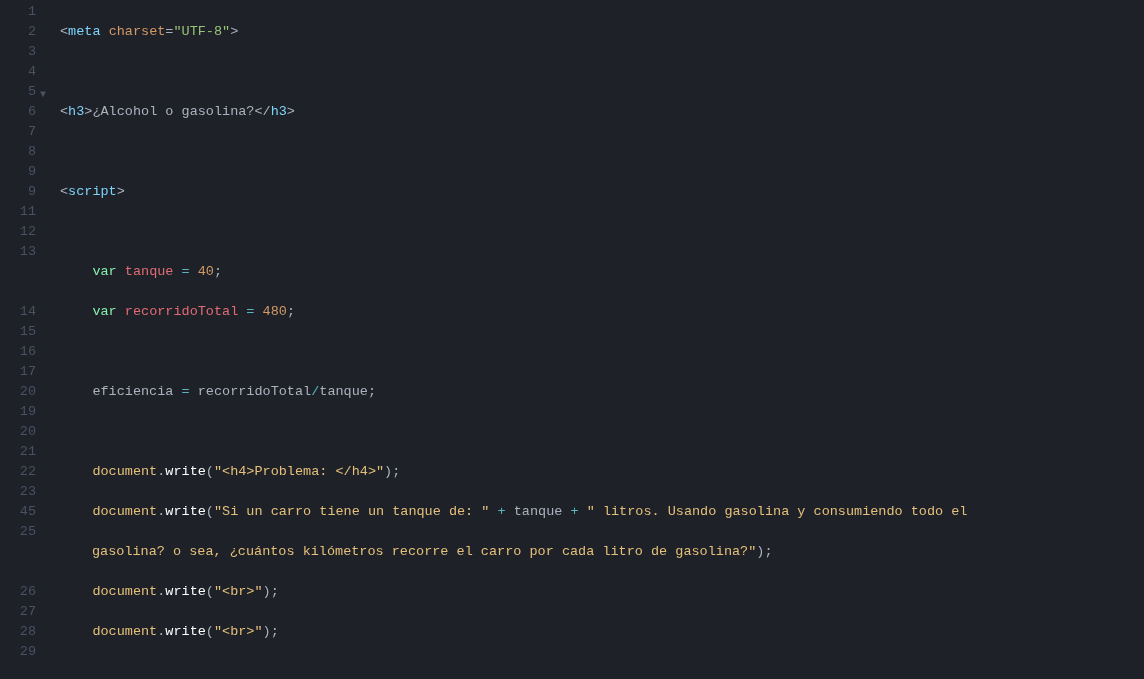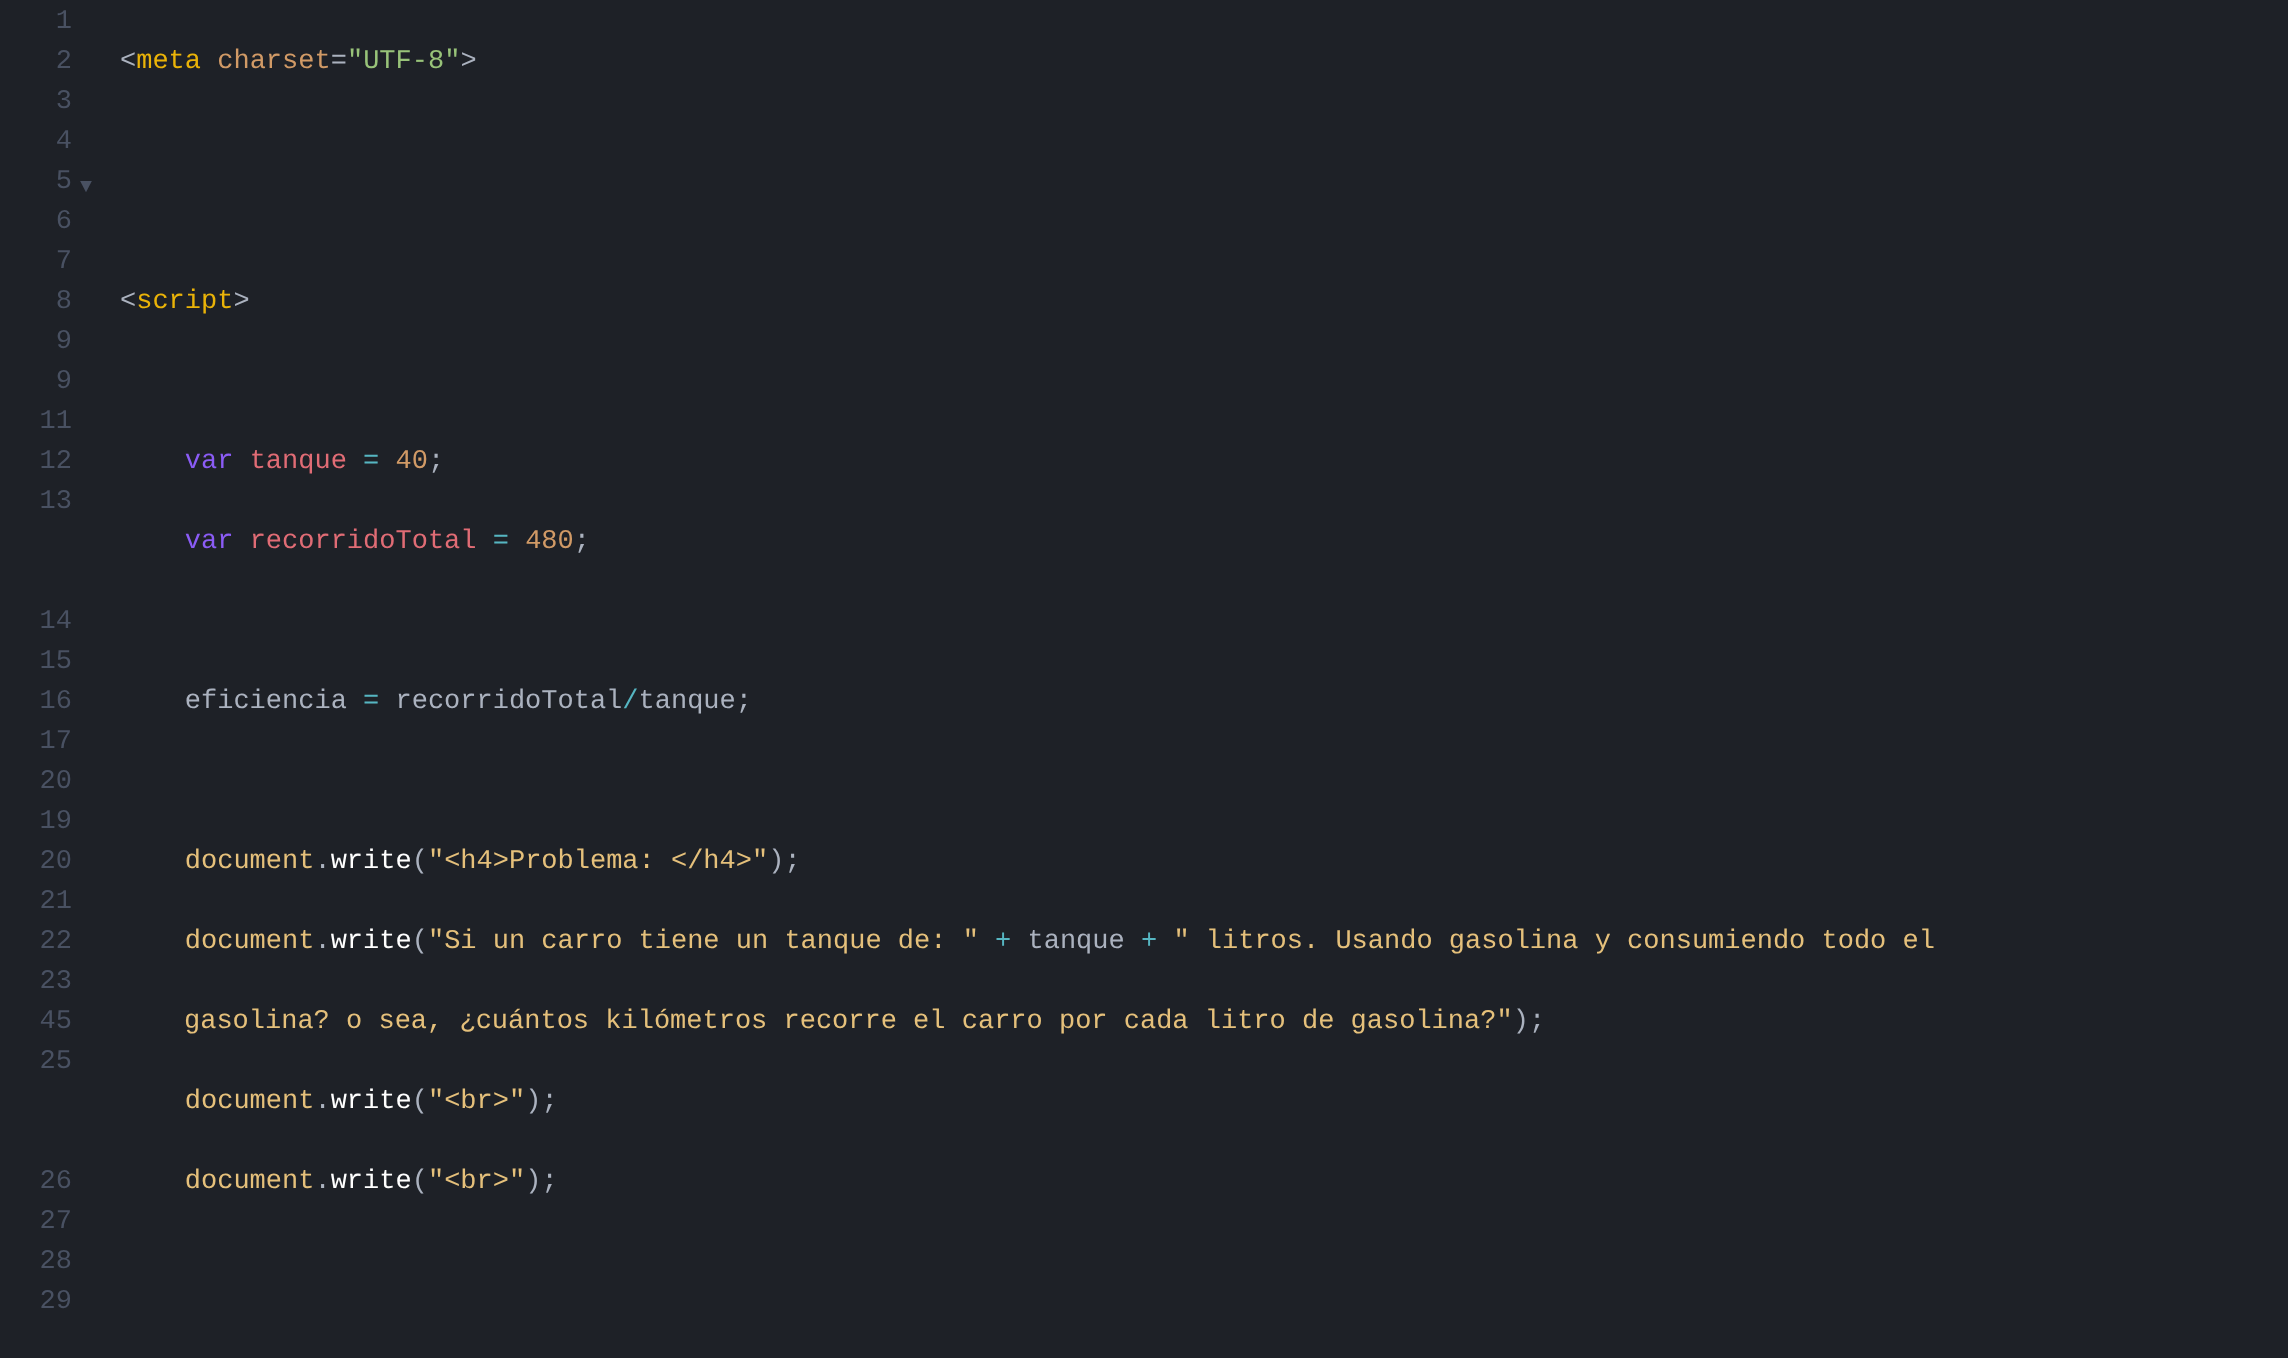--- a/index.html
+++ b/index.html
@@ -45,24 +45,24 @@
     overflow: hidden;
   }
   .code-line {
     height: 20px;
   }
   .wrap {
     padding-left: 32px;
   }
   
   .pn { color: #abb2bf; }   
-  .tg { color: #eab308; }   
+  .tg { color: #7dd3fc; }   
   .at { color: #d19a66; }   
   .st { color: #98c379; }   
-  .kw { color: #8b5cf6; }   
+  .kw { color: #86efac; }   
   .vr { color: #e06c75; }   
   .op { color: #56b6c2; }   
   .nm { color: #d19a66; margin-top: 30px; }   
   .id { color: #e5c07b; }   
   .fn { color: #ffffff; }   
   .sq { color: #e5c07b; }   
   .br { color: #abb2bf; }   
 </style>
 </head>
 <body>
@@ -99,20 +99,21 @@
     <div class="gutter-line"></div>
     <div class="gutter-line">26</div>
     <div class="gutter-line">27</div>
     <div class="gutter-line">28</div>
     <div class="gutter-line">29</div>
   </div>
 
 <div class="code">
 <div class="code-line"><span class="pn">&lt;</span><span class="tg">meta</span><span> </span><span class="at">charset</span><span class="pn">=</span><span class="st">"</span><span class="st">UTF-8</span><span class="st">"</span><span class="pn">&gt;</span></div>
 <div class="code-line"></div>
+<div class="code-line"><span class="pn">&lt;</span><span class="tg">h3</span><span class="pn">&gt;</span><span class="pn">¿Alcohol o gasolina?</span><span class="pn">&lt;/</span><span class="tg">h3</span><span class="pn">&gt;</span></div>
 <div class="code-line"></div>
 <div class="code-line"><span class="pn">&lt;</span><span class="tg">script</span><span class="pn">&gt;</span></div>
 <div class="code-line"></div>
 <div class="code-line">    <span class="kw">var</span><span> </span><span class="vr">tanque</span><span> </span><span class="op">=</span><span> </span><span class="nm">40</span><span class="pn">;</span></div>
 <div class="code-line">    <span class="kw">var</span><span> </span><span class="vr">recorridoTotal</span><span> </span><span class="op">=</span><span> </span><span class="nm">480</span><span class="pn">;</span></div>
 <div class="code-line"></div>
 <div class="code-line">    <span class="pn">eficiencia </span><span class="op">=</span><span class="pn"> recorridoTotal</span><span class="op">/</span><span class="pn">tanque</span><span class="pn">;</span></div>
 <div class="code-line"></div>
 <div class="code-line">    <span class="id">document</span><span class="pn">.</span><span class="fn">write</span><span class="br">(</span><span class="sq">"</span><span class="sq">&lt;h4&gt;Problema: &lt;/h4&gt;</span><span class="sq">"</span><span class="br">)</span><span class="pn">;</span></div>
 <div class="code-line">    <span class="id">document</span><span class="pn">.</span><span class="fn">write</span><span class="br">(</span><span class="sq">"</span><span class="sq">Si un carro tiene un tanque de: </span><span class="sq">"</span><span> </span><span class="op">+</span><span> </span><span class="pn">tanque</span><span> </span><span class="op">+</span><span> </span><span class="sq">"</span><span class="sq"> litros. Usando gasolina y consumiendo todo el</span></div>

